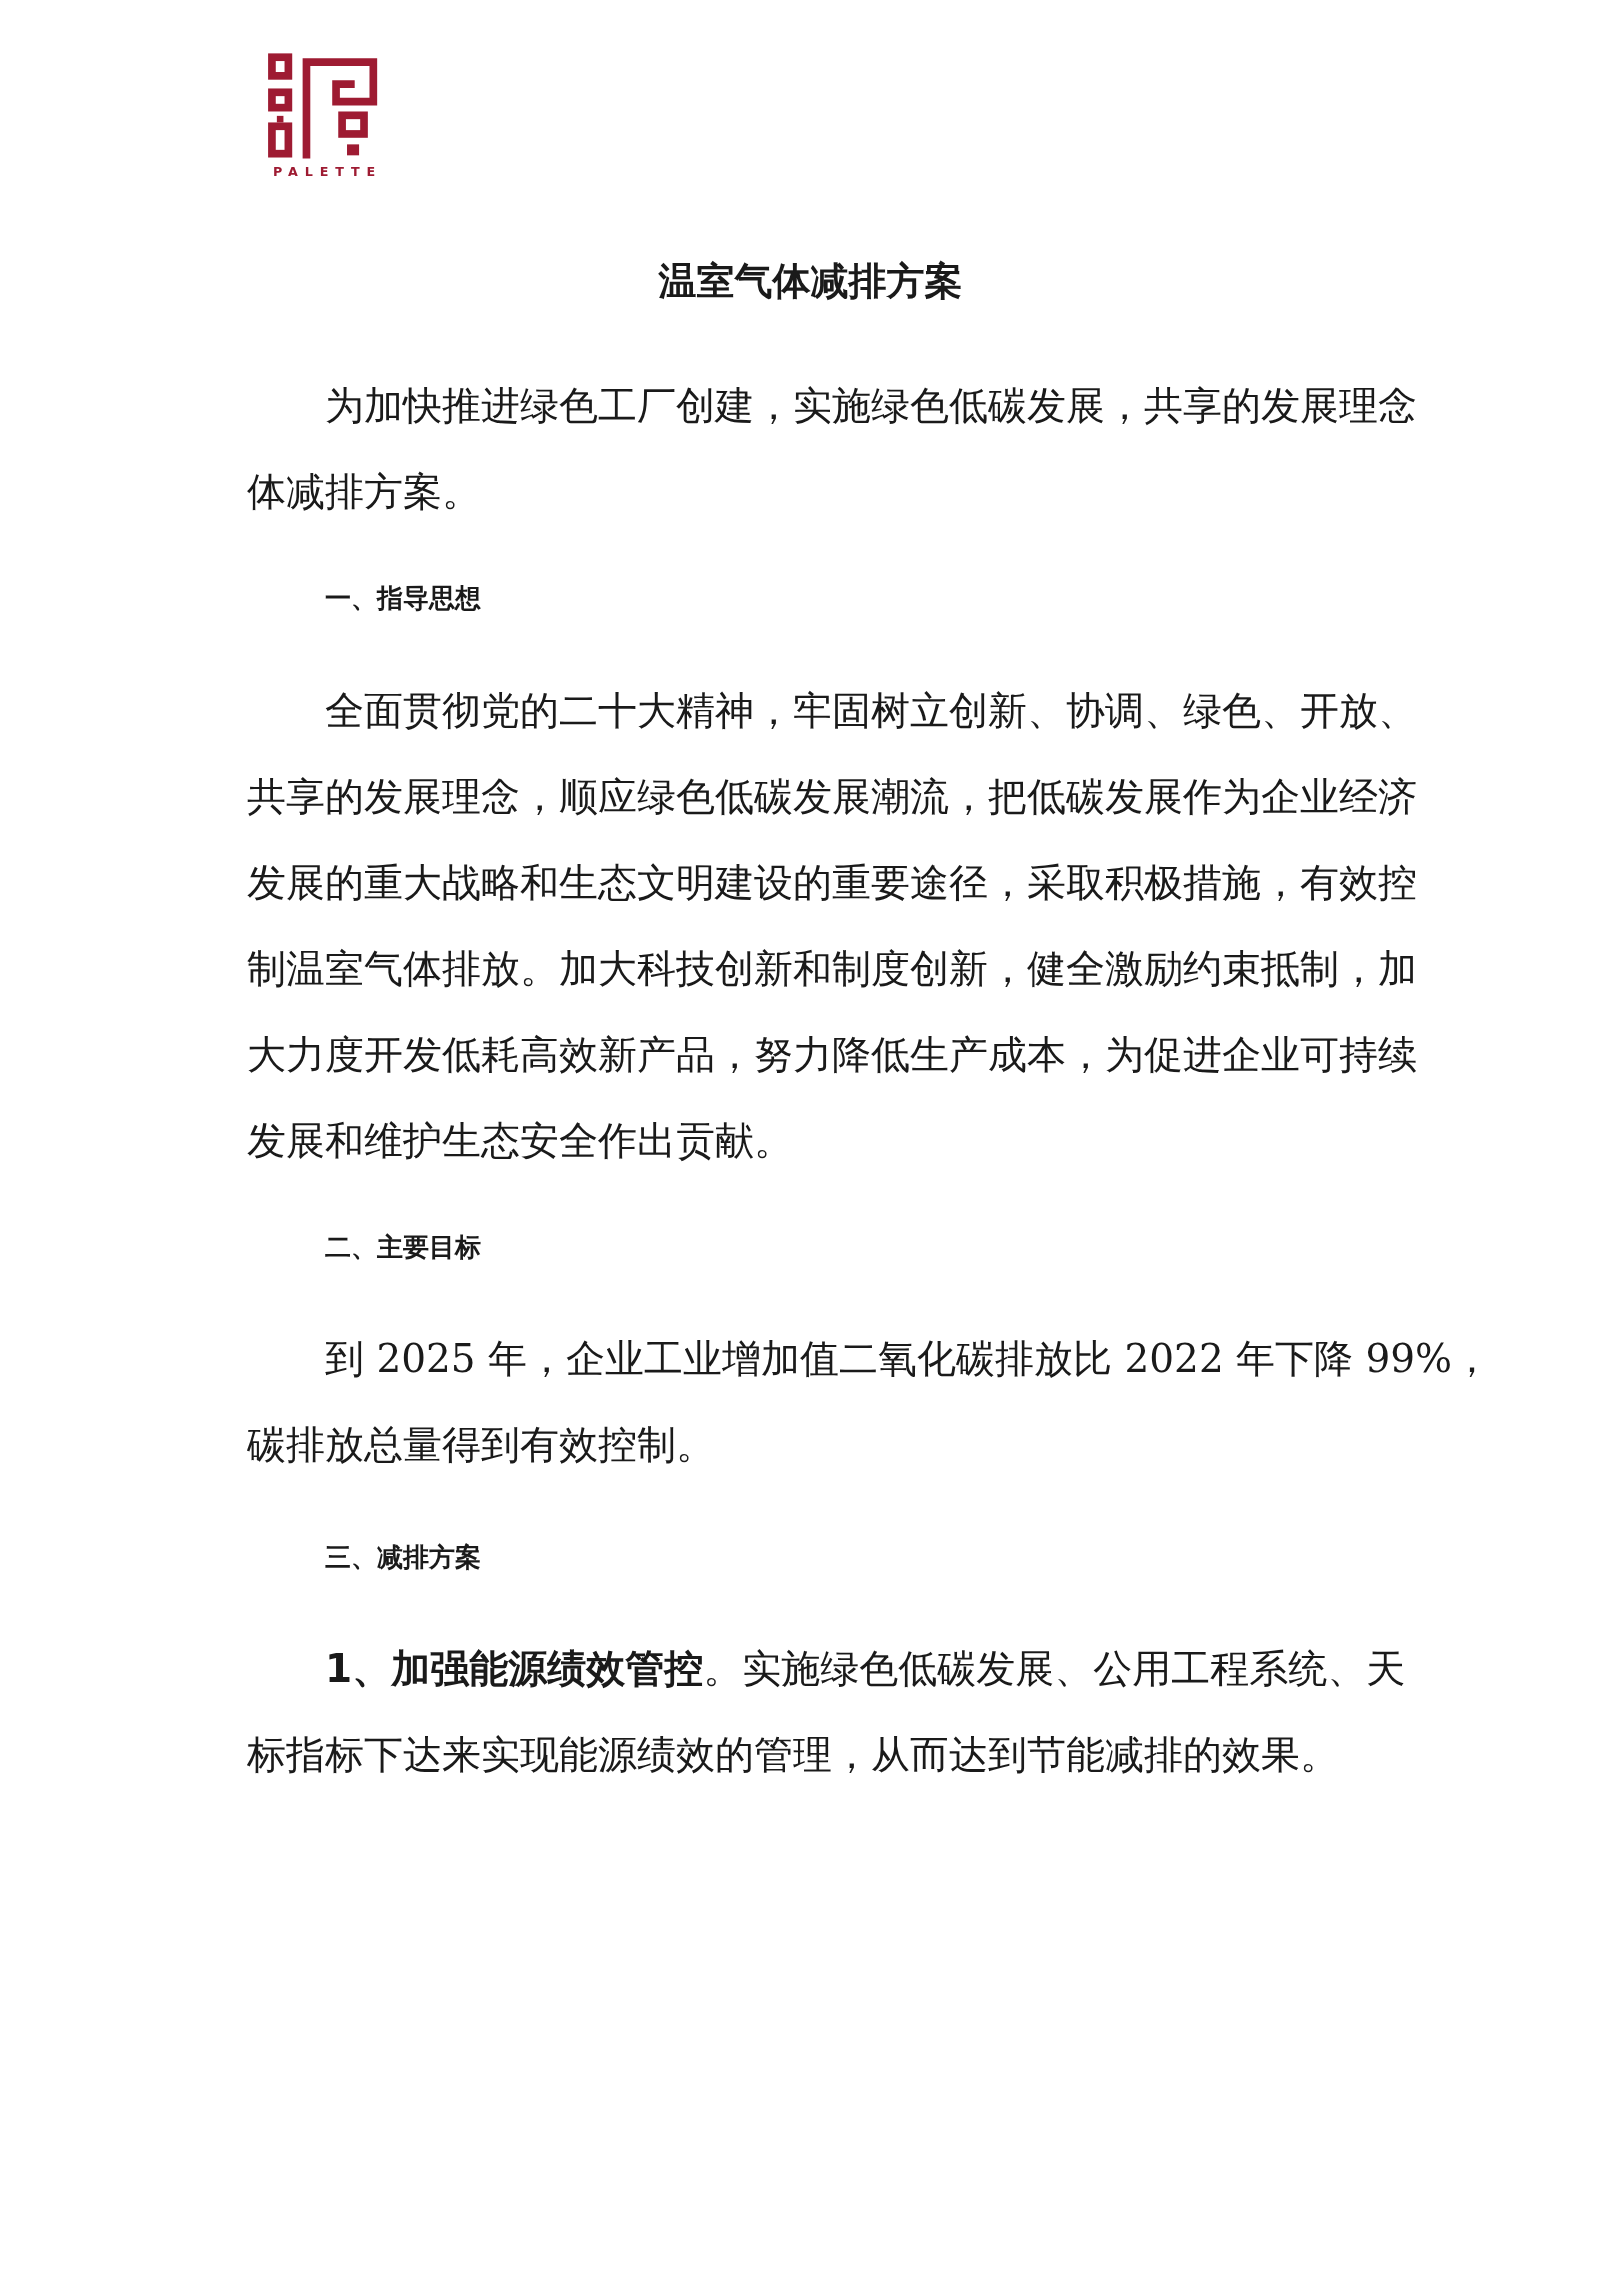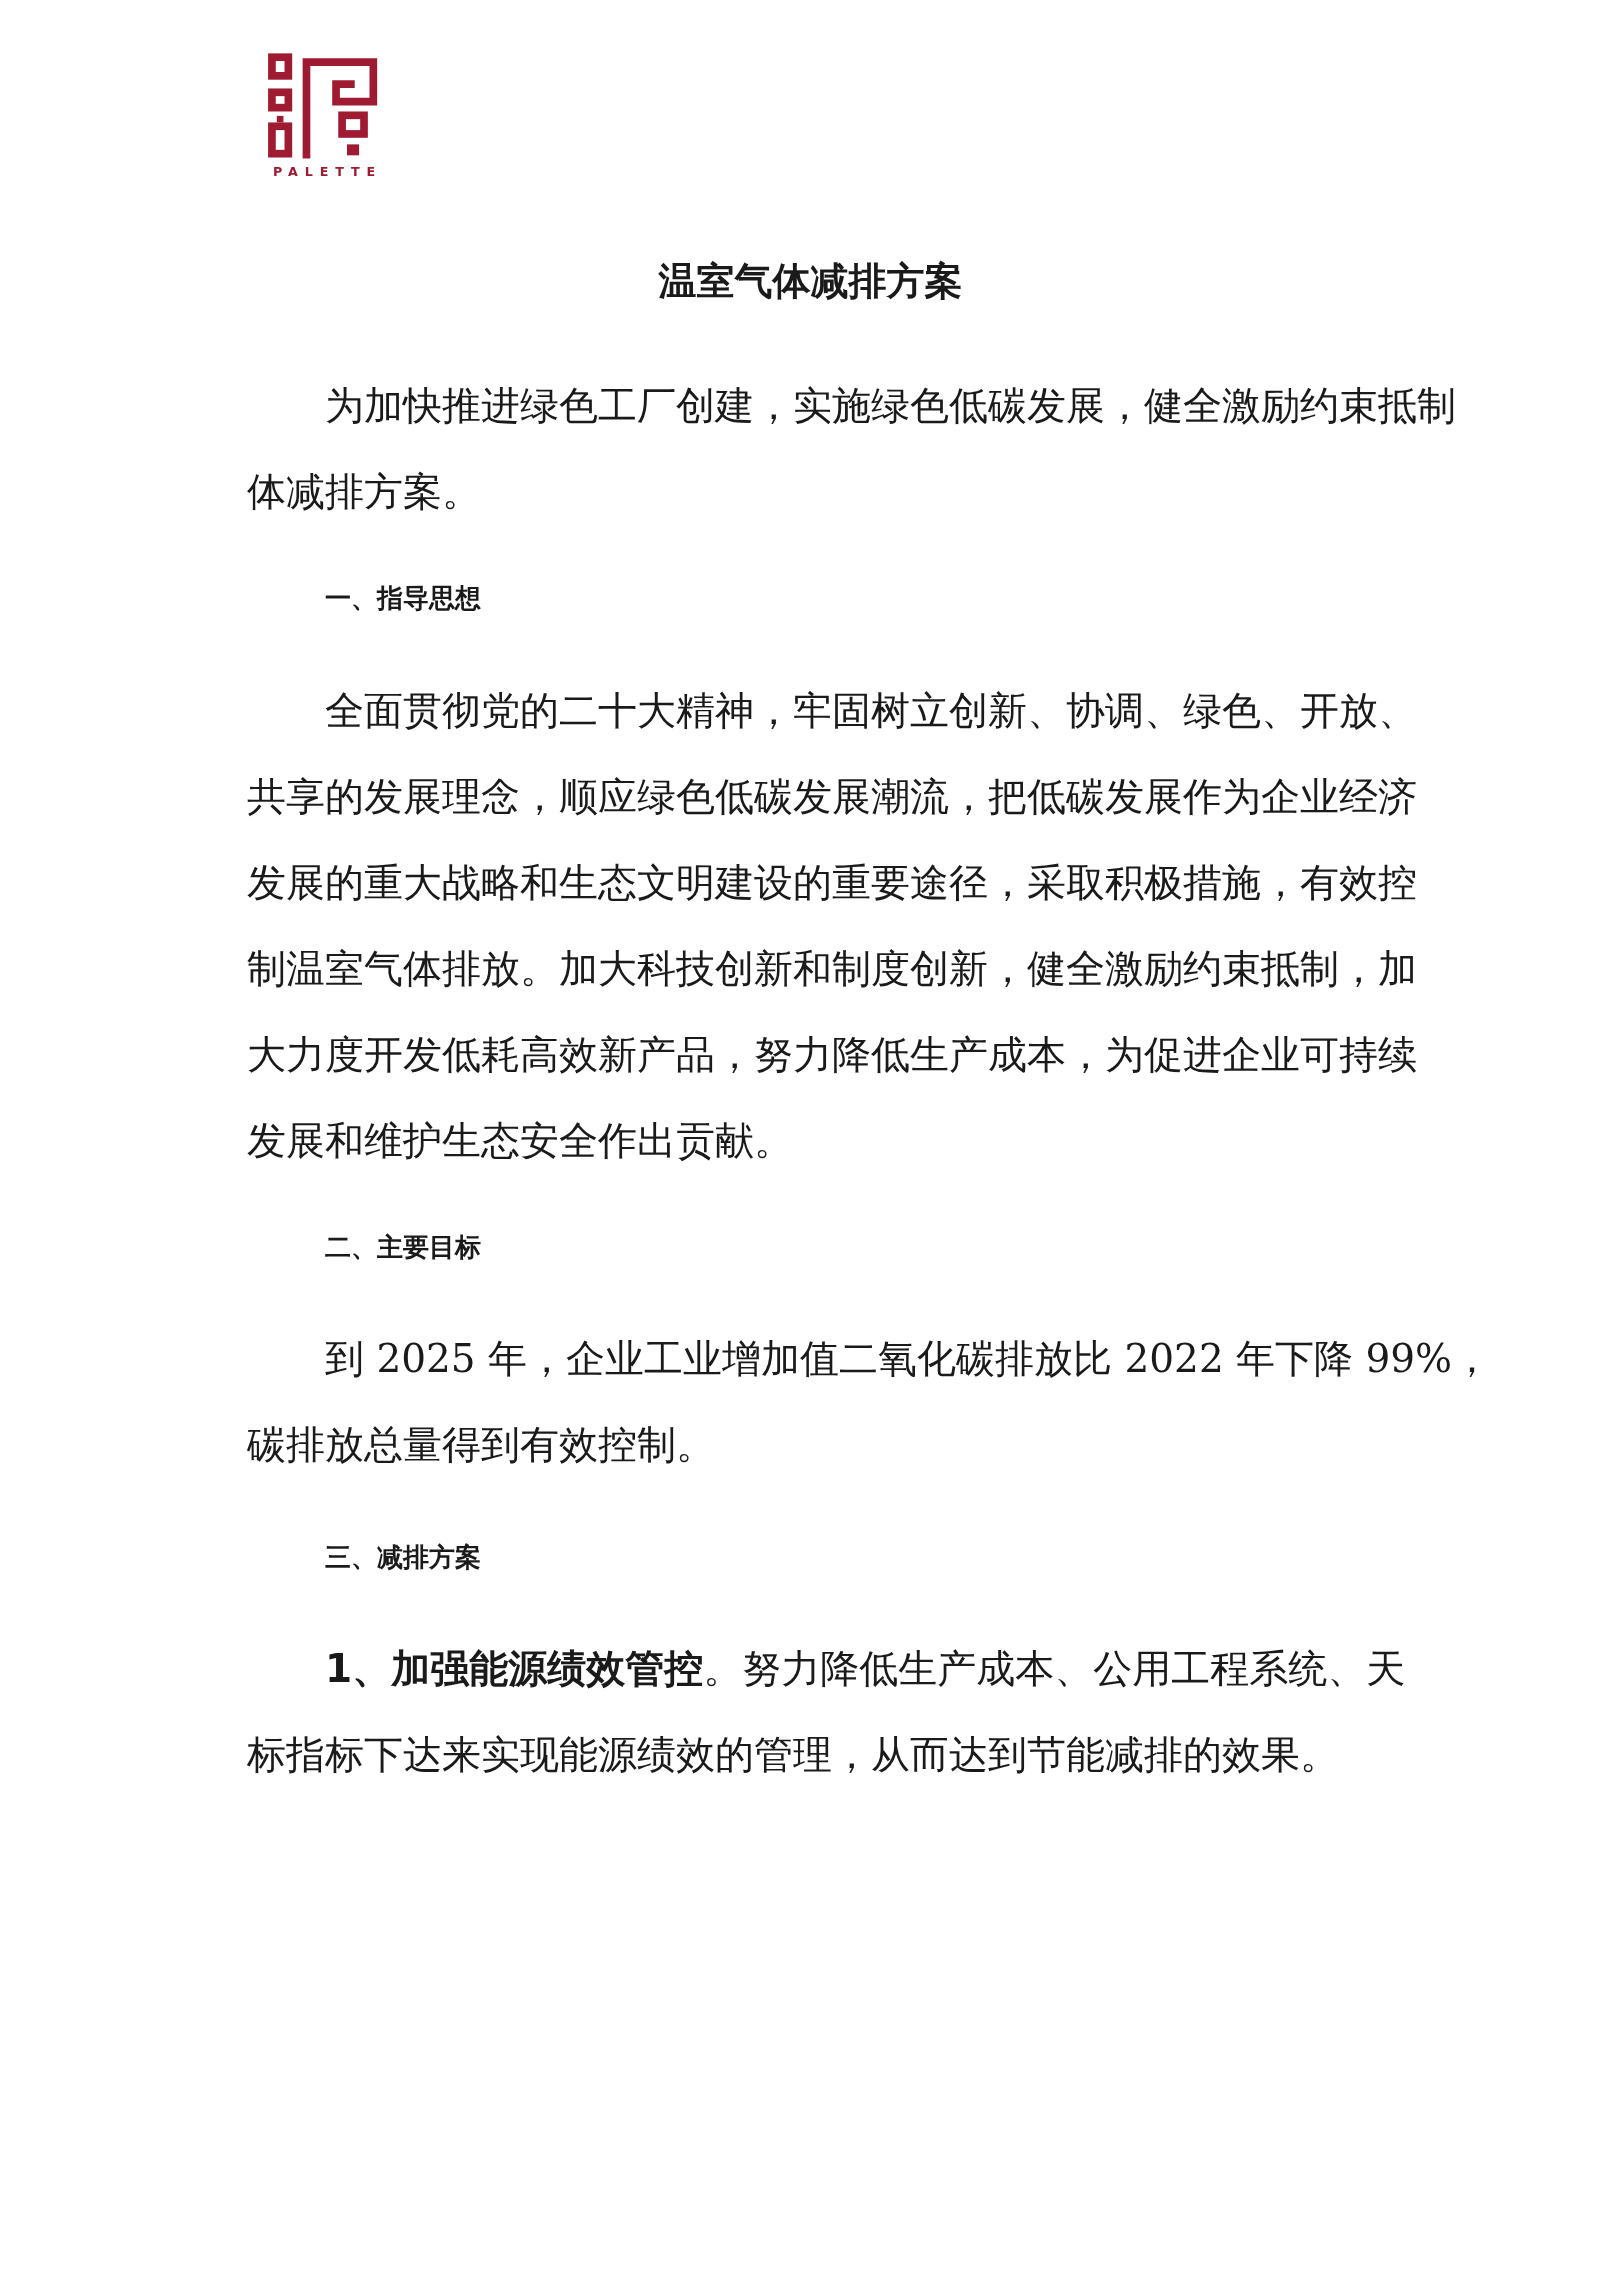--- a/index.html
+++ b/index.html
@@ -84,21 +84,21 @@
       <rect x="73" y="85" width="11" height="10" fill="currentColor"></rect>
     </svg>
     <div class="brand-text">PALETTE</div>
   </div>
 
   <div class="content">
 
     <div class="doc-title">温室气体减排方案</div>
 
     <div class="para mt-title-after">
-      <div class="line j ind">为加快推进绿色工厂创建，实施绿色低碳发展，健全激励约束抵制</div>
+      <div class="line j ind">为加快推进绿色工厂创建，实施绿色低碳发展，共享的发展理念</div>
       <div class="line">体减排方案。</div>
     </div>
 
     <div class="heading mt-h">一、指导思想</div>
 
     <div class="para mt-p2">
       <div class="line j ind">全面贯彻党的二十大精神，牢固树立创新、协调、绿色、开放、</div>
       <div class="line j">共享的发展理念，顺应绿色低碳发展潮流，把低碳发展作为企业经济</div>
       <div class="line j">发展的重大战略和生态文明建设的重要途径，采取积极措施，有效控</div>
       <div class="line j">制温室气体排放。加大科技创新和制度创新，健全激励约束抵制，加</div>
@@ -109,21 +109,21 @@
     <div class="heading mt-h">二、主要目标</div>
 
     <div class="para mt-p3">
       <div class="line j ind">到 2025 年，企业工业增加值二氧化碳排放比 2022 年下降 99%，</div>
       <div class="line">碳排放总量得到有效控制。</div>
     </div>
 
     <div class="heading mt-h3">三、减排方案</div>
 
     <div class="para mt-p4">
-      <div class="line j ind"><span class="bold-run">1、加强能源绩效管控</span><span>。努力降低生产成本、公用工程系统、天</span></div>
+      <div class="line j ind"><span class="bold-run">1、加强能源绩效管控</span><span>。实施绿色低碳发展、公用工程系统、天</span></div>
       <div class="line">标指标下达来实现能源绩效的管理，从而达到节能减排的效果。</div>
     </div>
 
   </div>
 
   <div class="footer">
     <svg width="47" height="45" viewBox="0 0 104 100" aria-hidden="true">
       <g fill="none" stroke="currentColor" stroke-width="8">
         <rect x="4.5" y="5.5" width="15" height="17"></rect>
         <rect x="4.5" y="37.5" width="15" height="14"></rect>

